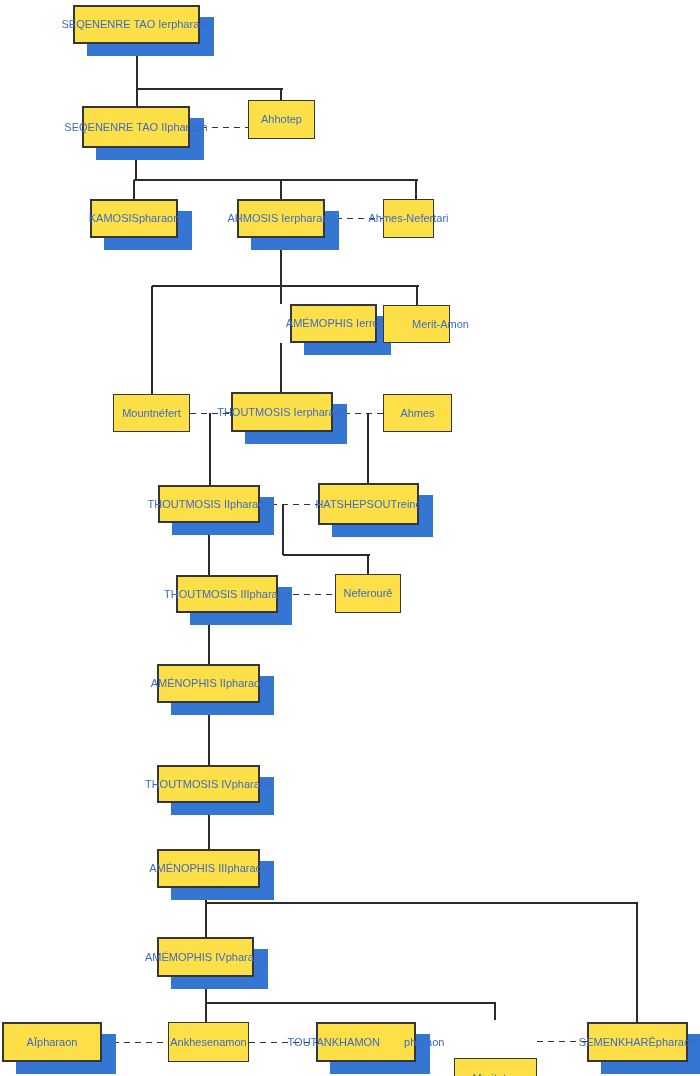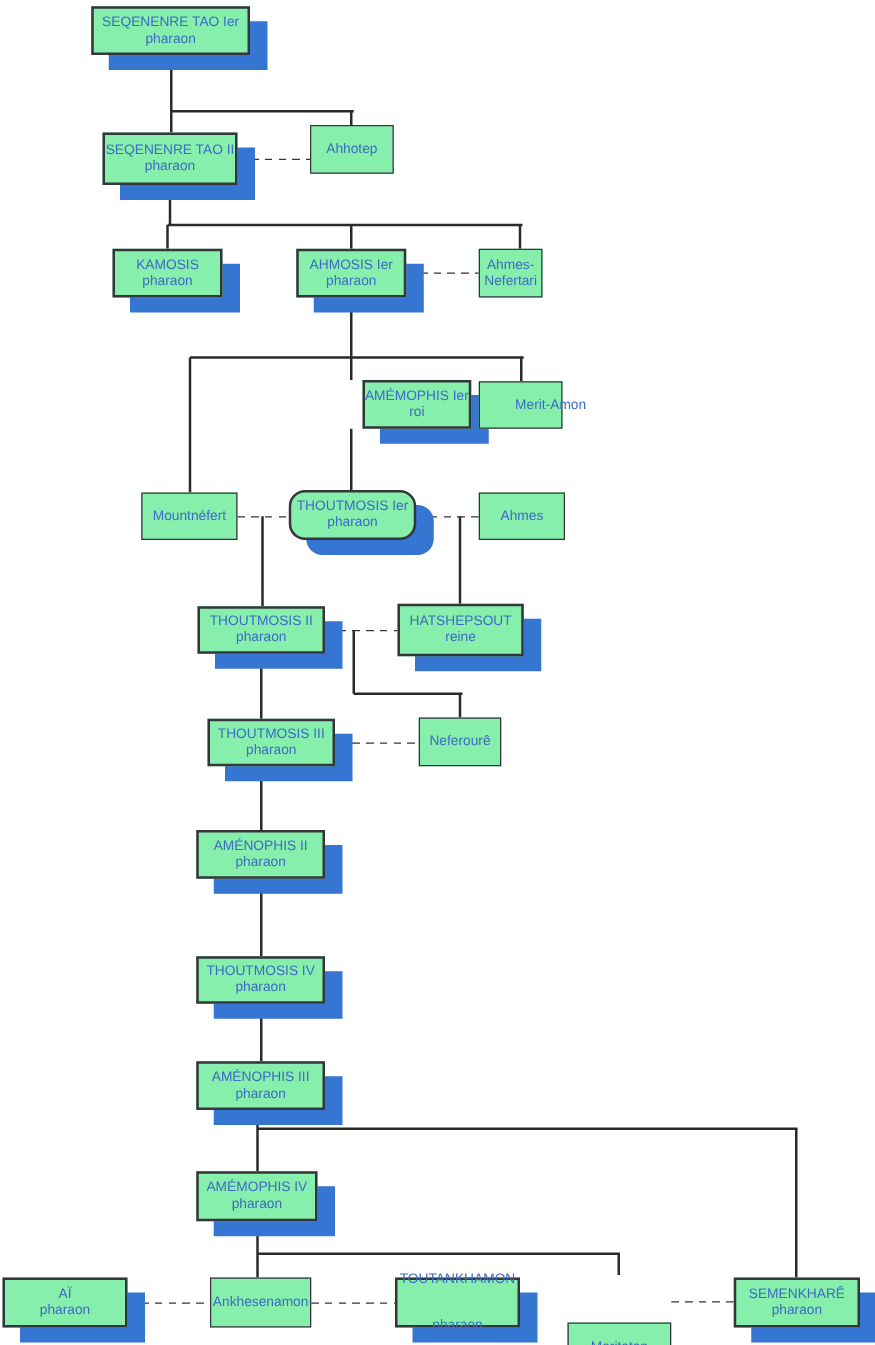--- a/index.html
+++ b/index.html
@@ -2,22 +2,22 @@
 <html><head>
 <meta charset="utf-8">
 <style>
   html,body{margin:0;padding:0;background:#ffffff;}
   #canvas{
     position:relative;width:700px;height:1076px;background:#ffffff;
     font-family:"Liberation Sans", sans-serif;overflow:hidden;
   }
   .node{
     position:absolute;box-sizing:border-box;
-    background:#86efac;border:1px solid #35363d;
-    display:flex;flex-direction:column;align-items:center;justify-content:center;
+    background:#fde047;border:1px solid #35363d;
+    display:flex;flex-direction:row;align-items:center;justify-content:center;
     color:#3d6bc6;font-size:11px;line-height:13px;text-align:center;
     z-index:3;
   }
   .node.shadow{border-width:2px;box-shadow:14px 12px 0 0 #3576d2;}
   .node span{white-space:nowrap;}
   .node .nm{display:block;}
   .node .tt{display:block;}
   .wrapname span{white-space:normal;}
   .lv{position:absolute;width:2px;background:#2b2b2b;z-index:1;}
   .lh{position:absolute;height:2px;background:#2b2b2b;z-index:1;}
@@ -92,36 +92,36 @@
     <div class="node shadow" style="left: 250px; top: 304px; width: 87px; height: 39px; margin-left: 40px;">
       <span class="nm">AMÉMOPHIS Ier</span>
       <span class="tt">roi</span>
     </div>
     <div class="node" style="left: 383px; top: 305px; width: 67px; height: 38px; padding-left: 48px;">
       <span class="nm">Merit-Amon</span>
     </div>
     <div class="node" style="left: 113px; top: 394px; width: 77px; height: 38px;">
       <span class="nm">Mountnéfert</span>
     </div>
-    <div class="node shadow" style="left: 231px; top: 392px; width: 102px; height: 40px; border-radius: 13px;">
+    <div class="node shadow" style="left: 231px; top: 392px; width: 102px; height: 40px;">
       <span class="nm">THOUTMOSIS Ier</span>
       <span class="tt">pharaon</span>
     </div>
     <div class="node" style="left: 383px; top: 394px; width: 69px; height: 38px;">
       <span class="nm">Ahmes</span>
     </div>
     <div class="node shadow" style="left: 158px; top: 485px; width: 102px; height: 38px;">
       <span class="nm">THOUTMOSIS II</span>
       <span class="tt">pharaon</span>
     </div>
     <div class="node shadow" style="left: 318px; top: 483px; width: 101px; height: 42px;">
       <span class="nm">HATSHEPSOUT</span>
       <span class="tt">reine</span>
     </div>
-    <div class="node shadow" style="left: 166px; top: 575px; width: 102px; height: 38px;">
+    <div class="node shadow" style="left: 176px; top: 575px; width: 102px; height: 38px;">
       <span class="nm">THOUTMOSIS III</span>
       <span class="tt">pharaon</span>
     </div>
     <div class="node" style="left: 335px; top: 574px; width: 66px; height: 39px;">
       <span class="nm">Neferourê</span>
     </div>
     <div class="node shadow" style="left: 157px; top: 664px; width: 103px; height: 39px;">
       <span class="nm">AMÉNOPHIS II</span>
       <span class="tt">pharaon</span>
     </div>

